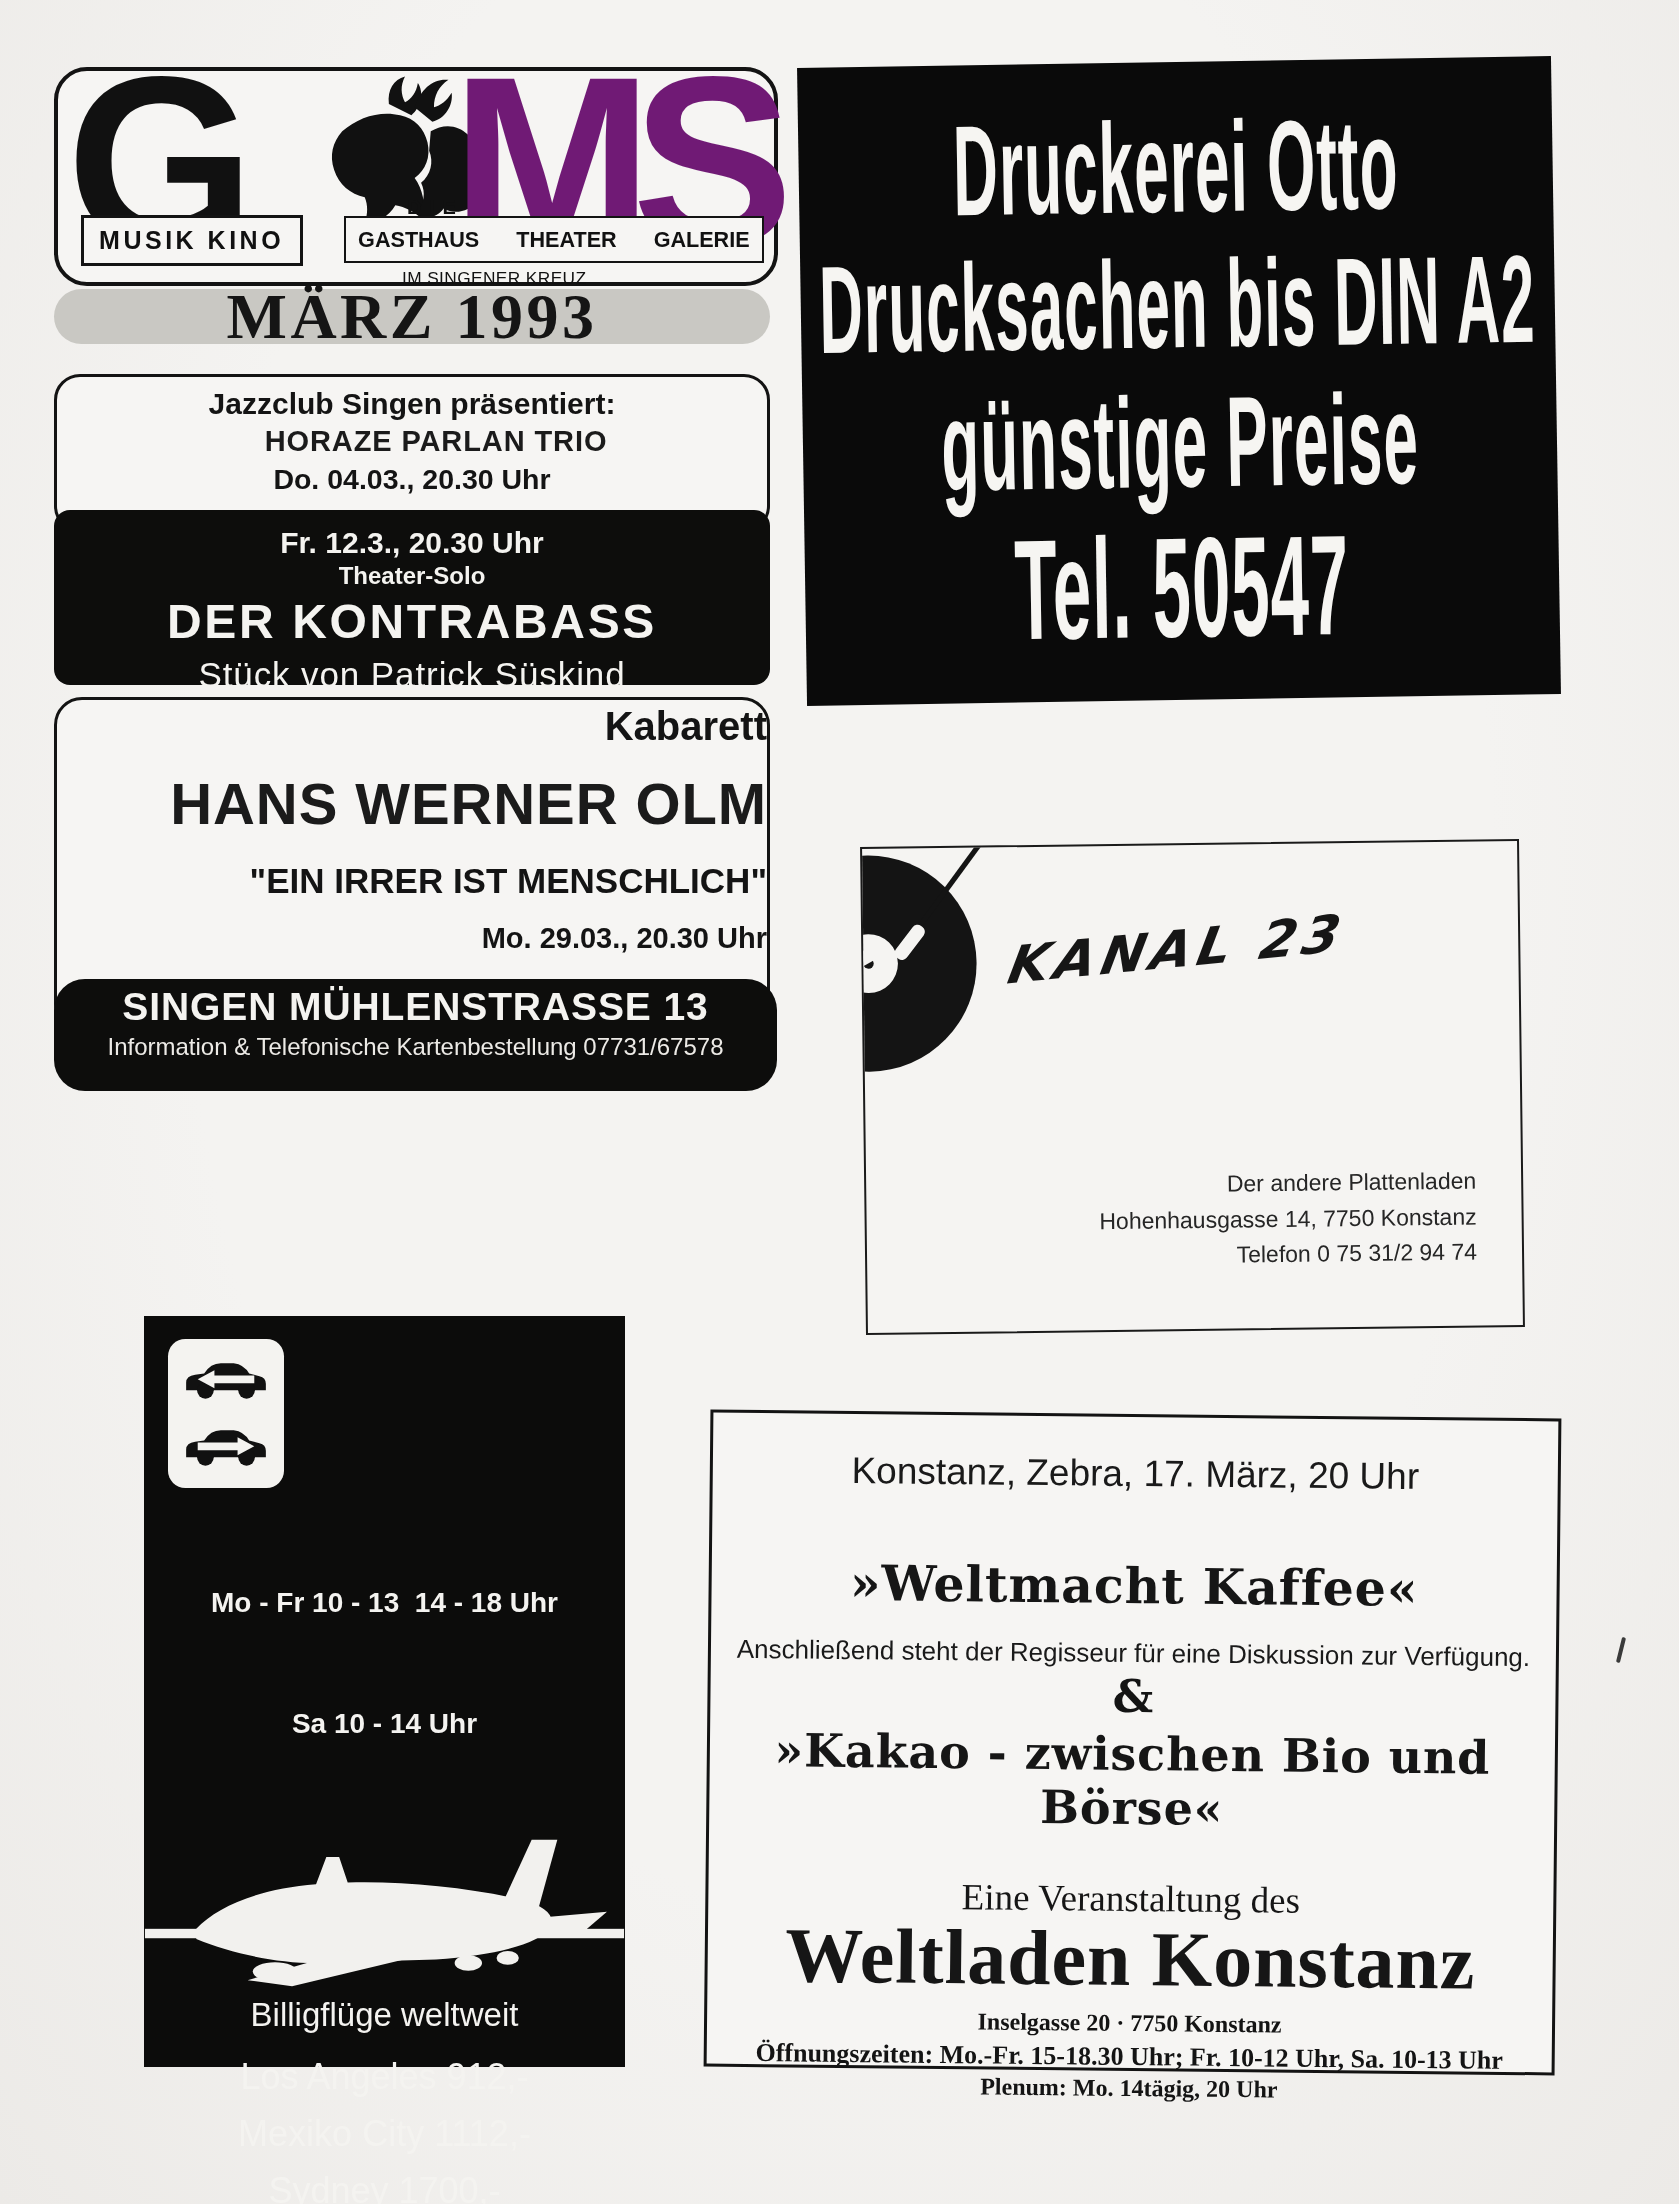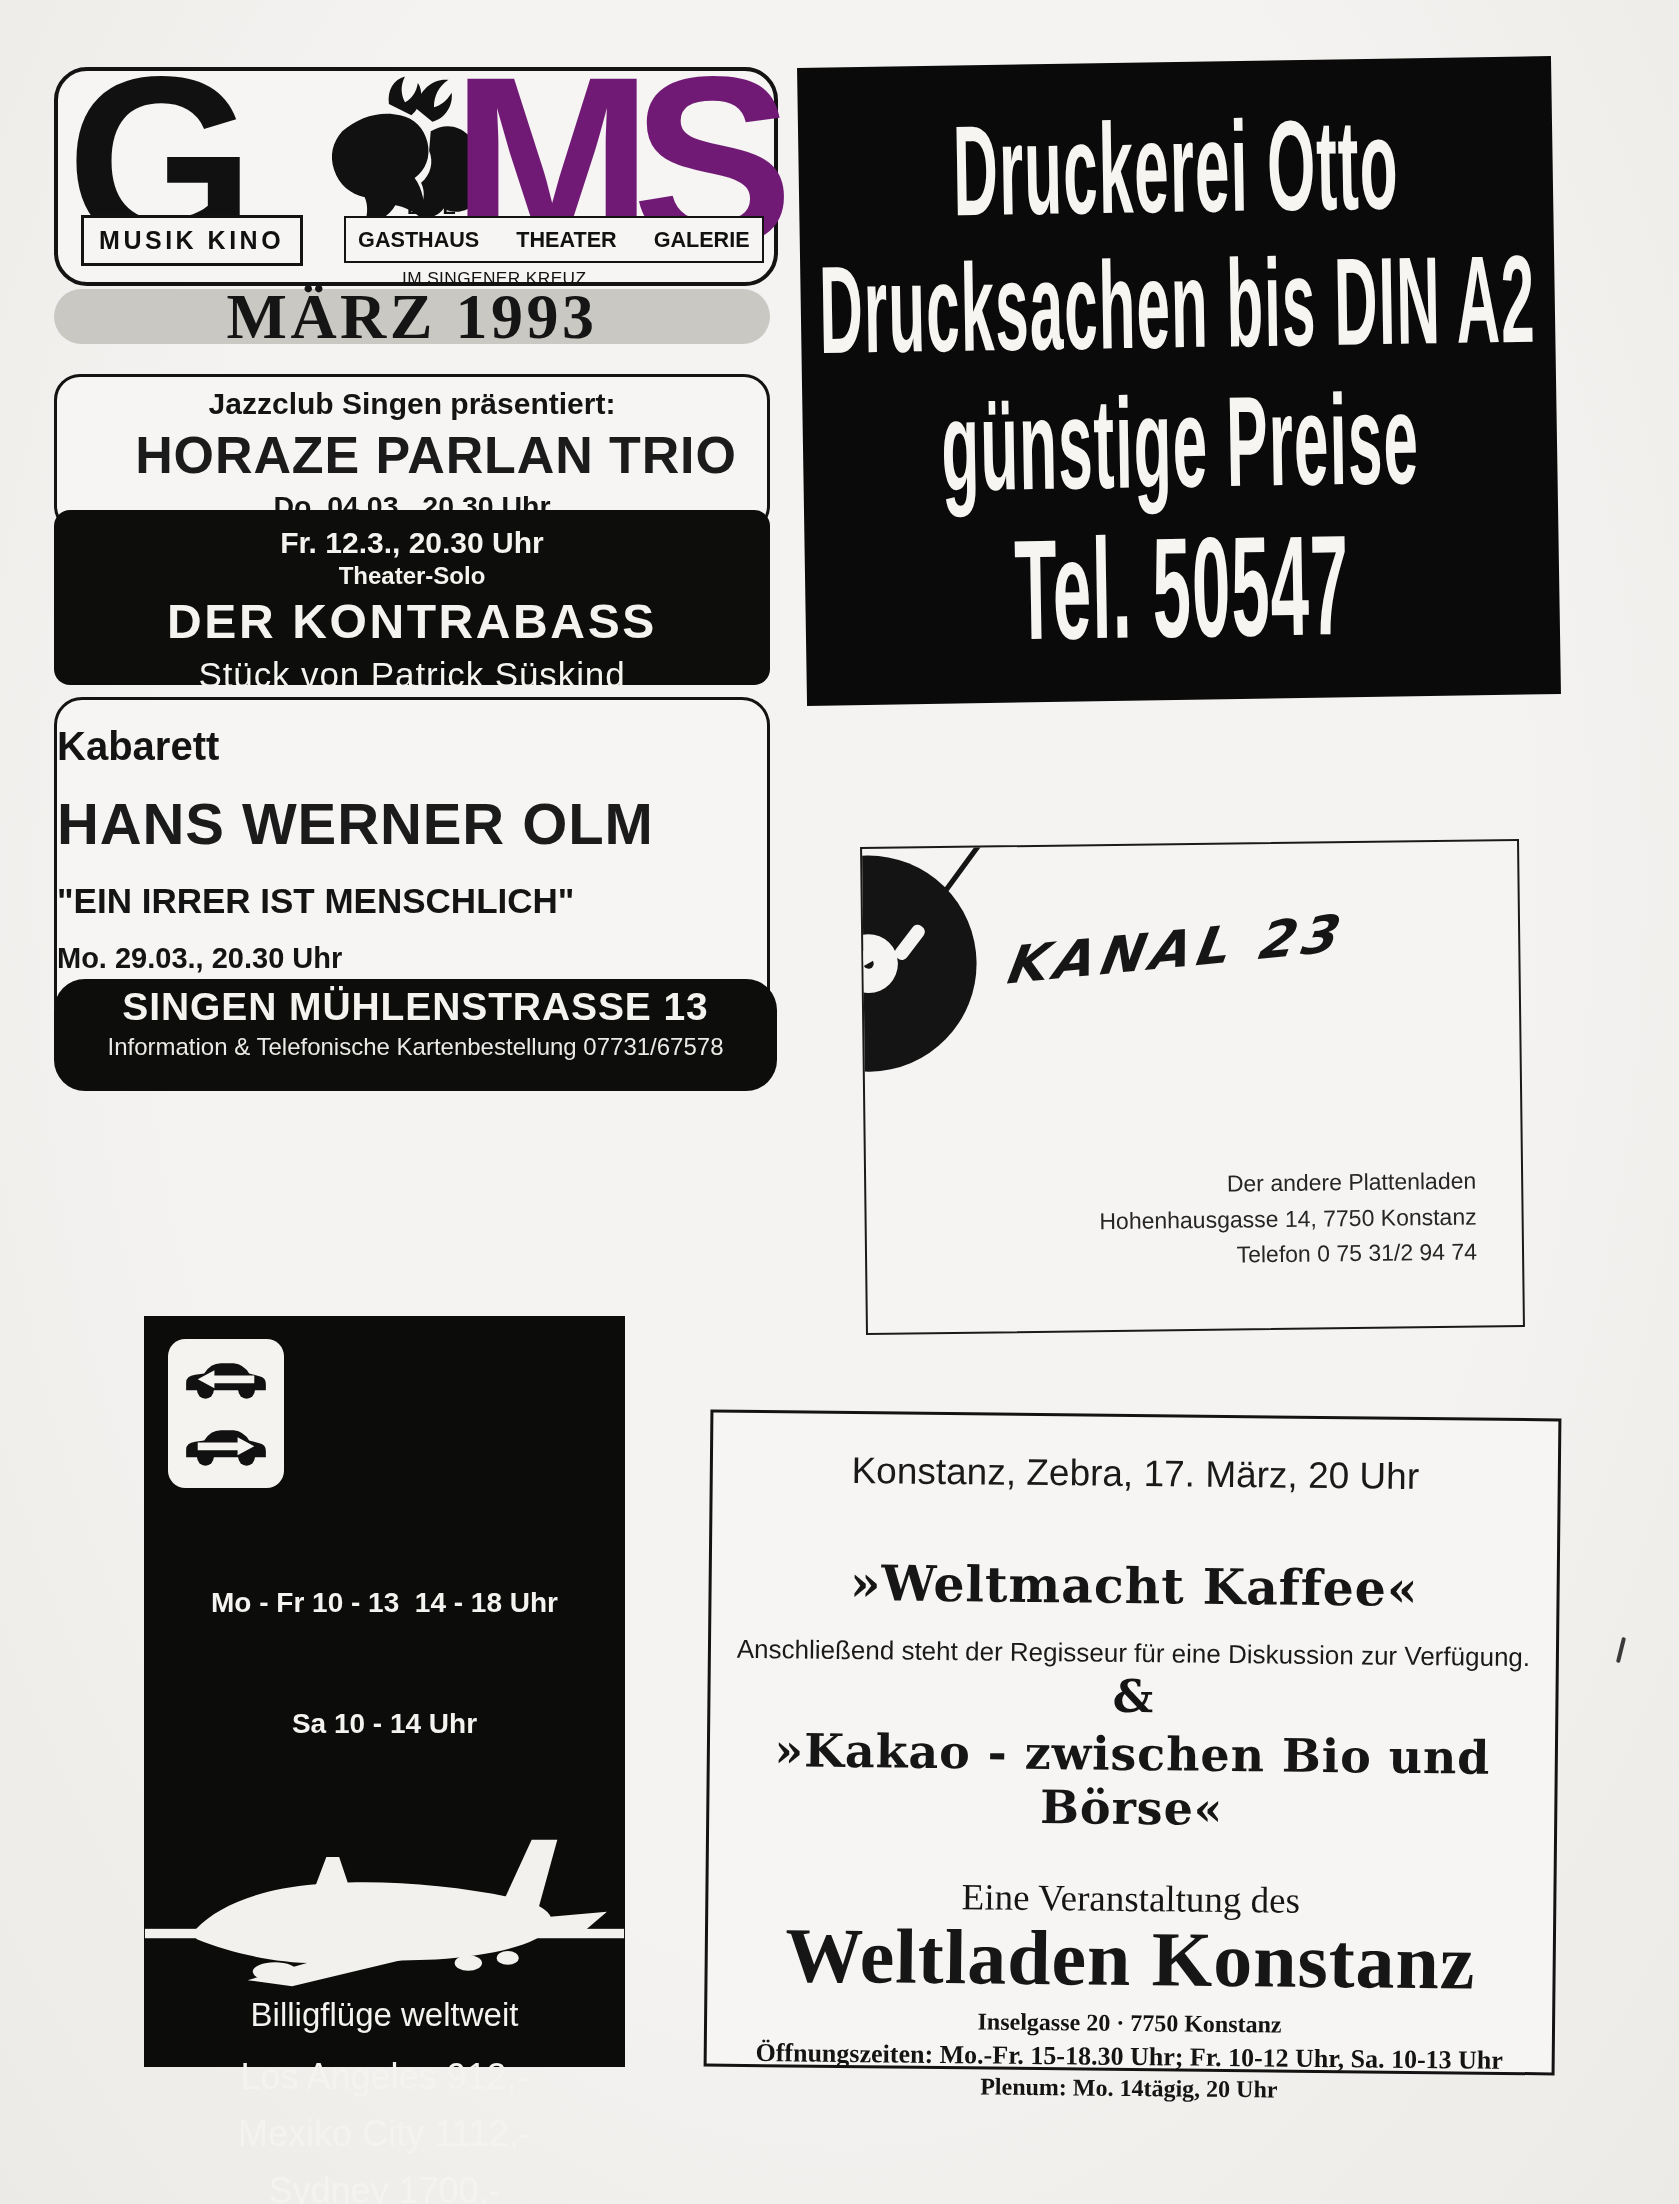--- a/index.html
+++ b/index.html
@@ -31,32 +31,32 @@
 
   
   .month-banner{left:54px;top:289px;width:716px;height:55px;background:#c9c8c3;
     border-radius:38px;display:flex;align-items:center;justify-content:center;
     font-family:"Liberation Serif",serif;font-weight:700;font-size:64px;letter-spacing:3.5px;color:#151515;}
 
   
   .jazz-box{left:54px;top:374px;width:716px;height:158px;border:3.5px solid #131313;
     border-radius:26px;background:#f6f5f3;text-align:center;padding-top:10.4px;box-sizing:border-box;}
   .jazz-line1{font-size:30px;font-weight:700;}
-  .jazz-title{font-size:52px;font-weight:700;letter-spacing:0.9px;margin-top:3.5px;color:#1b1b1b;padding-left:48px;}
+  .jazz-title{font-size:29px;font-weight:700;letter-spacing:0.9px;margin-top:3.5px;color:#1b1b1b;padding-left:48px;}
   .jazz-date{font-size:28.5px;font-weight:700;margin-top:5.2px;}
 
   .kontrabass-box{left:54px;top:510px;width:716px;height:175px;background:#0d0d0c;
     border-radius:16px;color:#f4f3f0;text-align:center;padding-top:15.6px;box-sizing:border-box;}
   .kb-date{font-size:30px;font-weight:700;}
   .kb-genre{font-size:24px;font-weight:700;margin-top:2.6px;}
   .kb-title{font-size:48px;font-weight:700;letter-spacing:2.6px;margin-top:4.3px;}
   .kb-sub{font-size:35px;font-weight:400;letter-spacing:0.9px;margin-top:6px;}
 
   .kabarett-box{left:54px;top:697px;width:716px;height:335px;border:3.5px solid #131313;
-    border-radius:28px;background:#f6f5f3;text-align:left;padding-top:24px;box-sizing:border-box;}
+    border-radius:28px;background:#f6f5f3;text-align:right;padding-top:4px;box-sizing:border-box;}
   .ka-genre{font-size:40px;font-weight:700;}
   .ka-title{font-size:58px;font-weight:700;letter-spacing:0.9px;margin-top:21px;color:#1b1b1b;}
   .ka-sub{font-size:35px;font-weight:700;margin-top:24px;}
   .ka-date{font-size:29px;font-weight:700;margin-top:21px;}
 
   .address-bar{left:54px;top:979px;width:723px;height:112px;background:#0d0d0c;
     border-radius:31px;color:#f4f3f0;text-align:center;padding-top:6px;box-sizing:border-box;}
   .ab-line1{font-size:39px;font-weight:700;letter-spacing:0.9px;}
   .ab-line2{font-size:24px;font-weight:400;margin-top:4.3px;color:#eceae6;}
 

